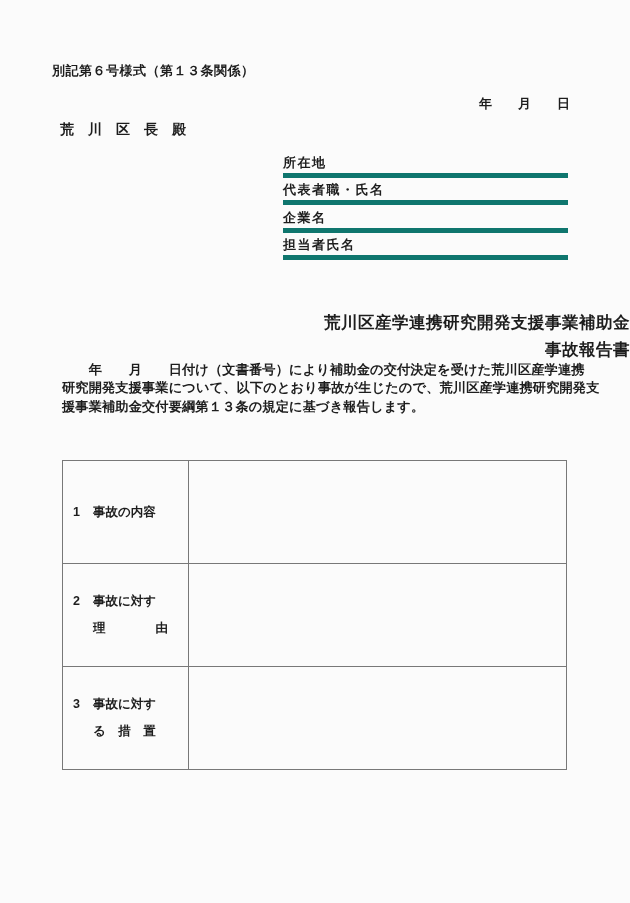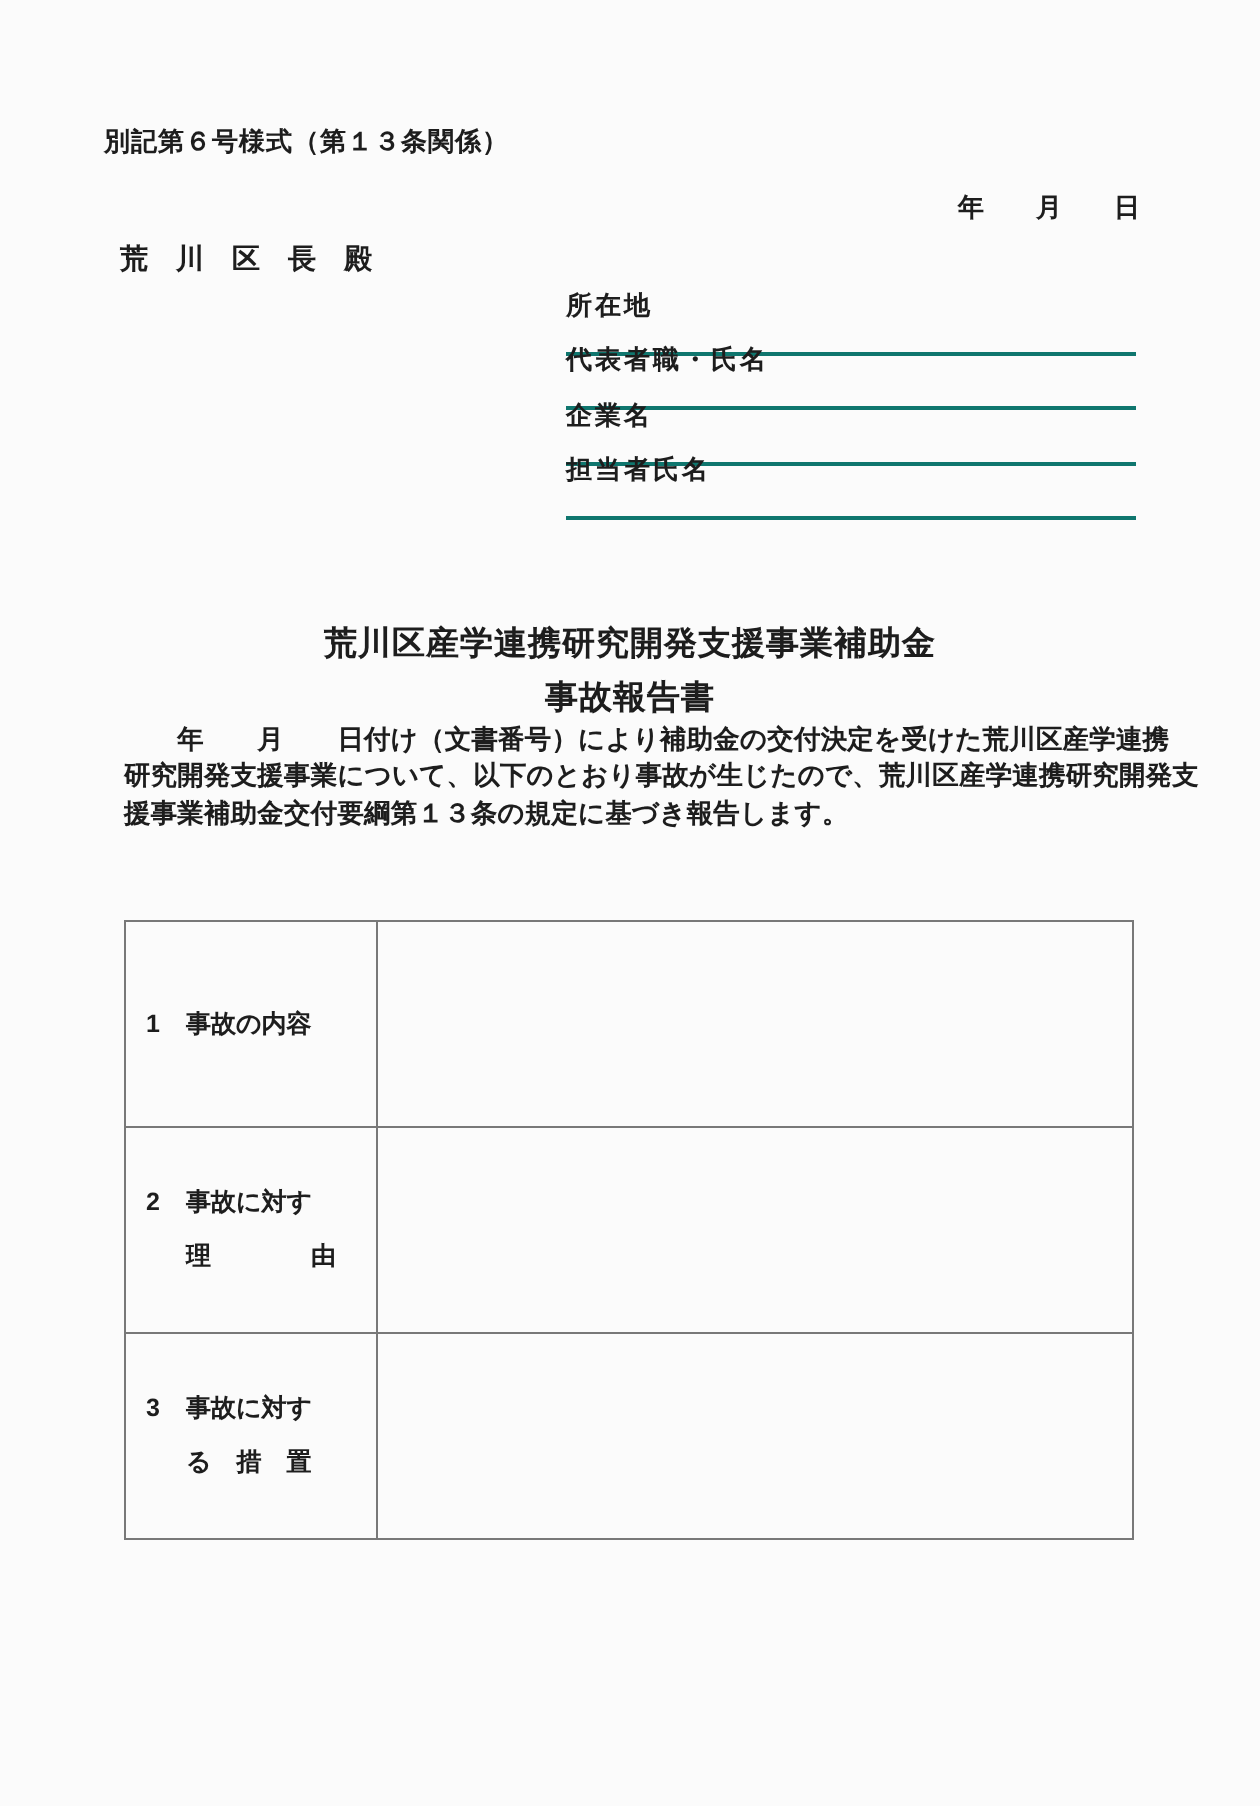--- a/index.html
+++ b/index.html
@@ -27,36 +27,36 @@
     position:absolute; left:60px; top:121px;
     font-size:14px; font-weight:700; white-space:nowrap;
   }
   
   .fields {
     position:absolute; left:283px; top:150px; width:285px;
   }
   .field-row {
     height:27.5px;
     box-sizing:border-box;
-    border-bottom:2px solid #0f766e;
+    border-bottom:5px solid #0f766e;
     display:flex; align-items:flex-end;
-    padding-bottom:14px;
+    padding-bottom:1px;
   }
   .field-label {
     font-size:13px; font-weight:600; letter-spacing:1.5px; white-space:nowrap;
   }
   .field-blank { flex:1; height:100%; }
   
   .doc-title {
     position:absolute; left:0; top:313px; width:100%;
     text-align:center;
   }
   .doc-title .t1, .doc-title .t2 {
     font-size:16.5px; font-weight:700; letter-spacing:0.5px;
-    line-height:18px; white-space:nowrap;
+    line-height:18px; white-space:nowrap;text-align:right;
   }
   .doc-title .t2 { margin-top:9px; }
   
   .body-par {
     position:absolute; left:62px; top:361px; width:510px;
     font-size:13.2px; font-weight:600; letter-spacing:0.15px;
     line-height:18.4px;
   }
   .body-par .line { white-space:nowrap; }
   

